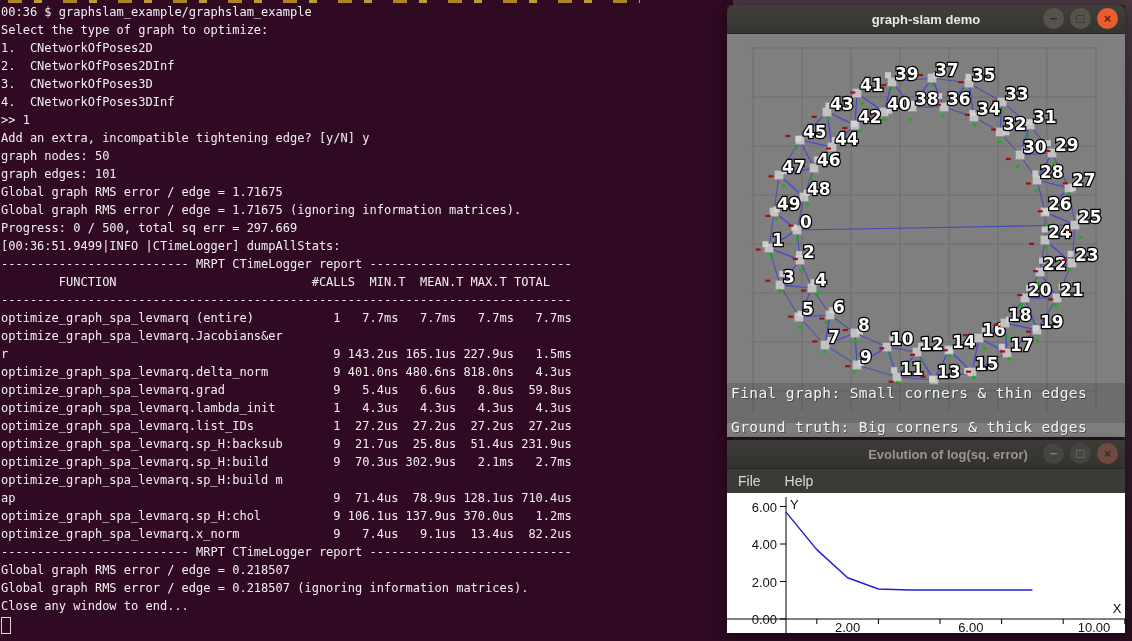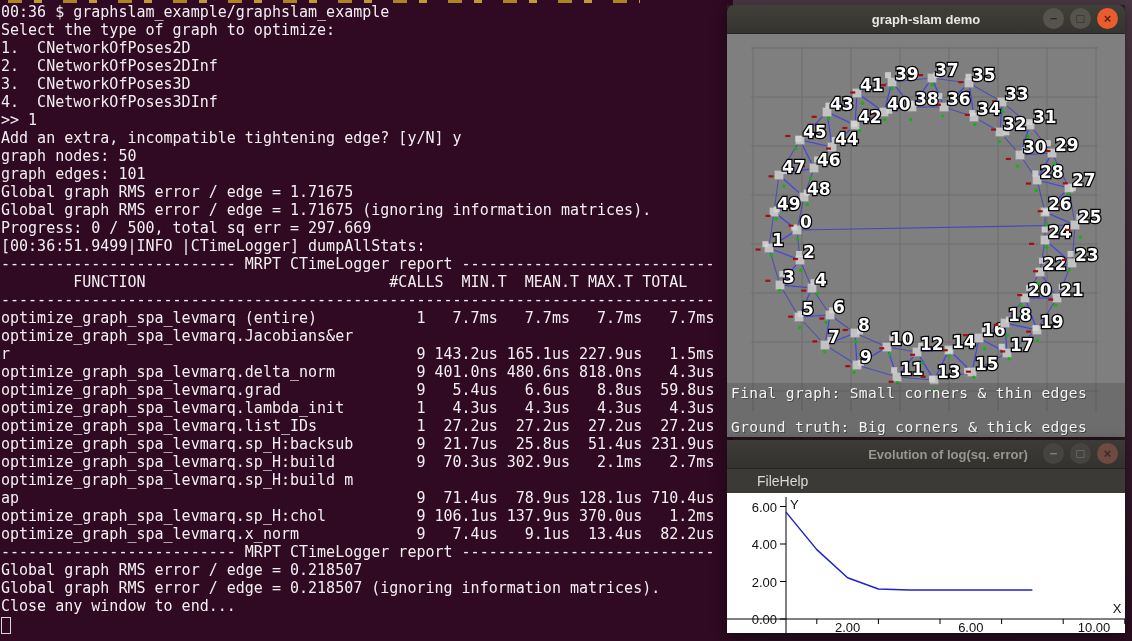--- a/index.html
+++ b/index.html
@@ -2,49 +2,49 @@
 <html><head>
 <meta charset="utf-8">
 <style>
   html,body{margin:0;padding:0;background:#1a1a1a;}
   .screen{position:relative;width:1132px;height:641px;overflow:hidden;
           background:linear-gradient(#4a3843,#2b0d20);
           font-family:"Liberation Sans",sans-serif;}
   
   .terminal{position:absolute;left:0;top:0;width:733px;height:641px;background:#2f0a22;}
   .terminal pre{margin:0;padding:3px 0 0 1px;font-family:"DejaVu Sans Mono",monospace;
-                font-size:15px;line-height:18px;color:#f3eff1;white-space:pre;}
+                font-size:12px;line-height:18px;color:#f3eff1;white-space:pre;}
   .artifact{position:absolute;left:8px;top:0;width:632px;height:3px;opacity:.85;
             background:repeating-linear-gradient(90deg,#c49a23 0 14px,transparent 14px 26px,#d8b43a 26px 34px,transparent 34px 55px);}
   .term-cursor{position:absolute;left:1px;top:617px;width:8px;height:15px;border:1px solid #d9d5d7;}
   
   .window{position:absolute;box-shadow:0 4px 14px rgba(0,0,0,.45);}
   .titlebar{height:28px;background:linear-gradient(#413f3a,#363430);border-radius:7px 7px 0 0;
             display:flex;align-items:center;justify-content:center;position:relative;
             border-bottom:1px solid #262520;}
   .titlebar .title{font-weight:bold;font-size:13px;color:#e9e7e3;}
   .winbtns{position:absolute;right:7px;top:3px;display:flex;gap:6px;}
   .winbtn{width:21px;height:21px;border-radius:50%;background:#56534c;color:#2a2924;
           display:flex;align-items:center;justify-content:center;
           font-size:13px;font-weight:bold;line-height:1;}
   .winbtn.close{background:#ea5b2d;color:#5a220f;}
   
   #graph-window{left:727px;top:5px;width:398px;height:432px;background:#23221e;}
   #graph-viewport{position:absolute;left:0;top:29px;width:398px;height:403px;background:#7f7f7f;overflow:hidden;}
-  .overlay-band{position:absolute;left:0;top:349px;width:398px;height:54px;background:rgba(30,30,30,.18);}
+  .overlay-band{position:absolute;left:0;top:349px;width:398px;height:40px;background:rgba(30,30,30,.18);}
   .ovl{position:absolute;left:4px;font-family:"DejaVu Sans Mono",monospace;font-size:14.5px;
        letter-spacing:.4px;color:#f4f4f4;white-space:pre;text-shadow:1px 1px 0 rgba(0,0,0,.35);}
   
   #error-window{left:727px;top:440px;width:398px;height:193px;background:#3b3a36;}
   #error-window .titlebar{background:linear-gradient(#3d3b37,#343230);padding-left:44px;}
   #error-window .title{color:#98968f;}
   #error-window .winbtn{background:#454440;color:#827f78;}
   #error-window .winbtn.close{background:#6e4a40;color:#3a2a24;}
-  .menubar{height:24px;background:#3b3a36;display:flex;align-items:center;
-           padding-left:30px;font-size:14px;color:#dbd9d5;}
+  .menubar{height:24px;background:#3b3a36;display:flex;align-items:center;gap:24px;
+           padding-left:11px;font-size:14px;color:#dbd9d5;}
   .menu-item{cursor:default;}
   #chart-area{position:absolute;left:0;top:53px;width:398px;height:140px;background:#fff;}
   svg{display:block;}
 </style>
 </head>
 <body>
 
 <div class="screen">
 
   <div class="terminal">

